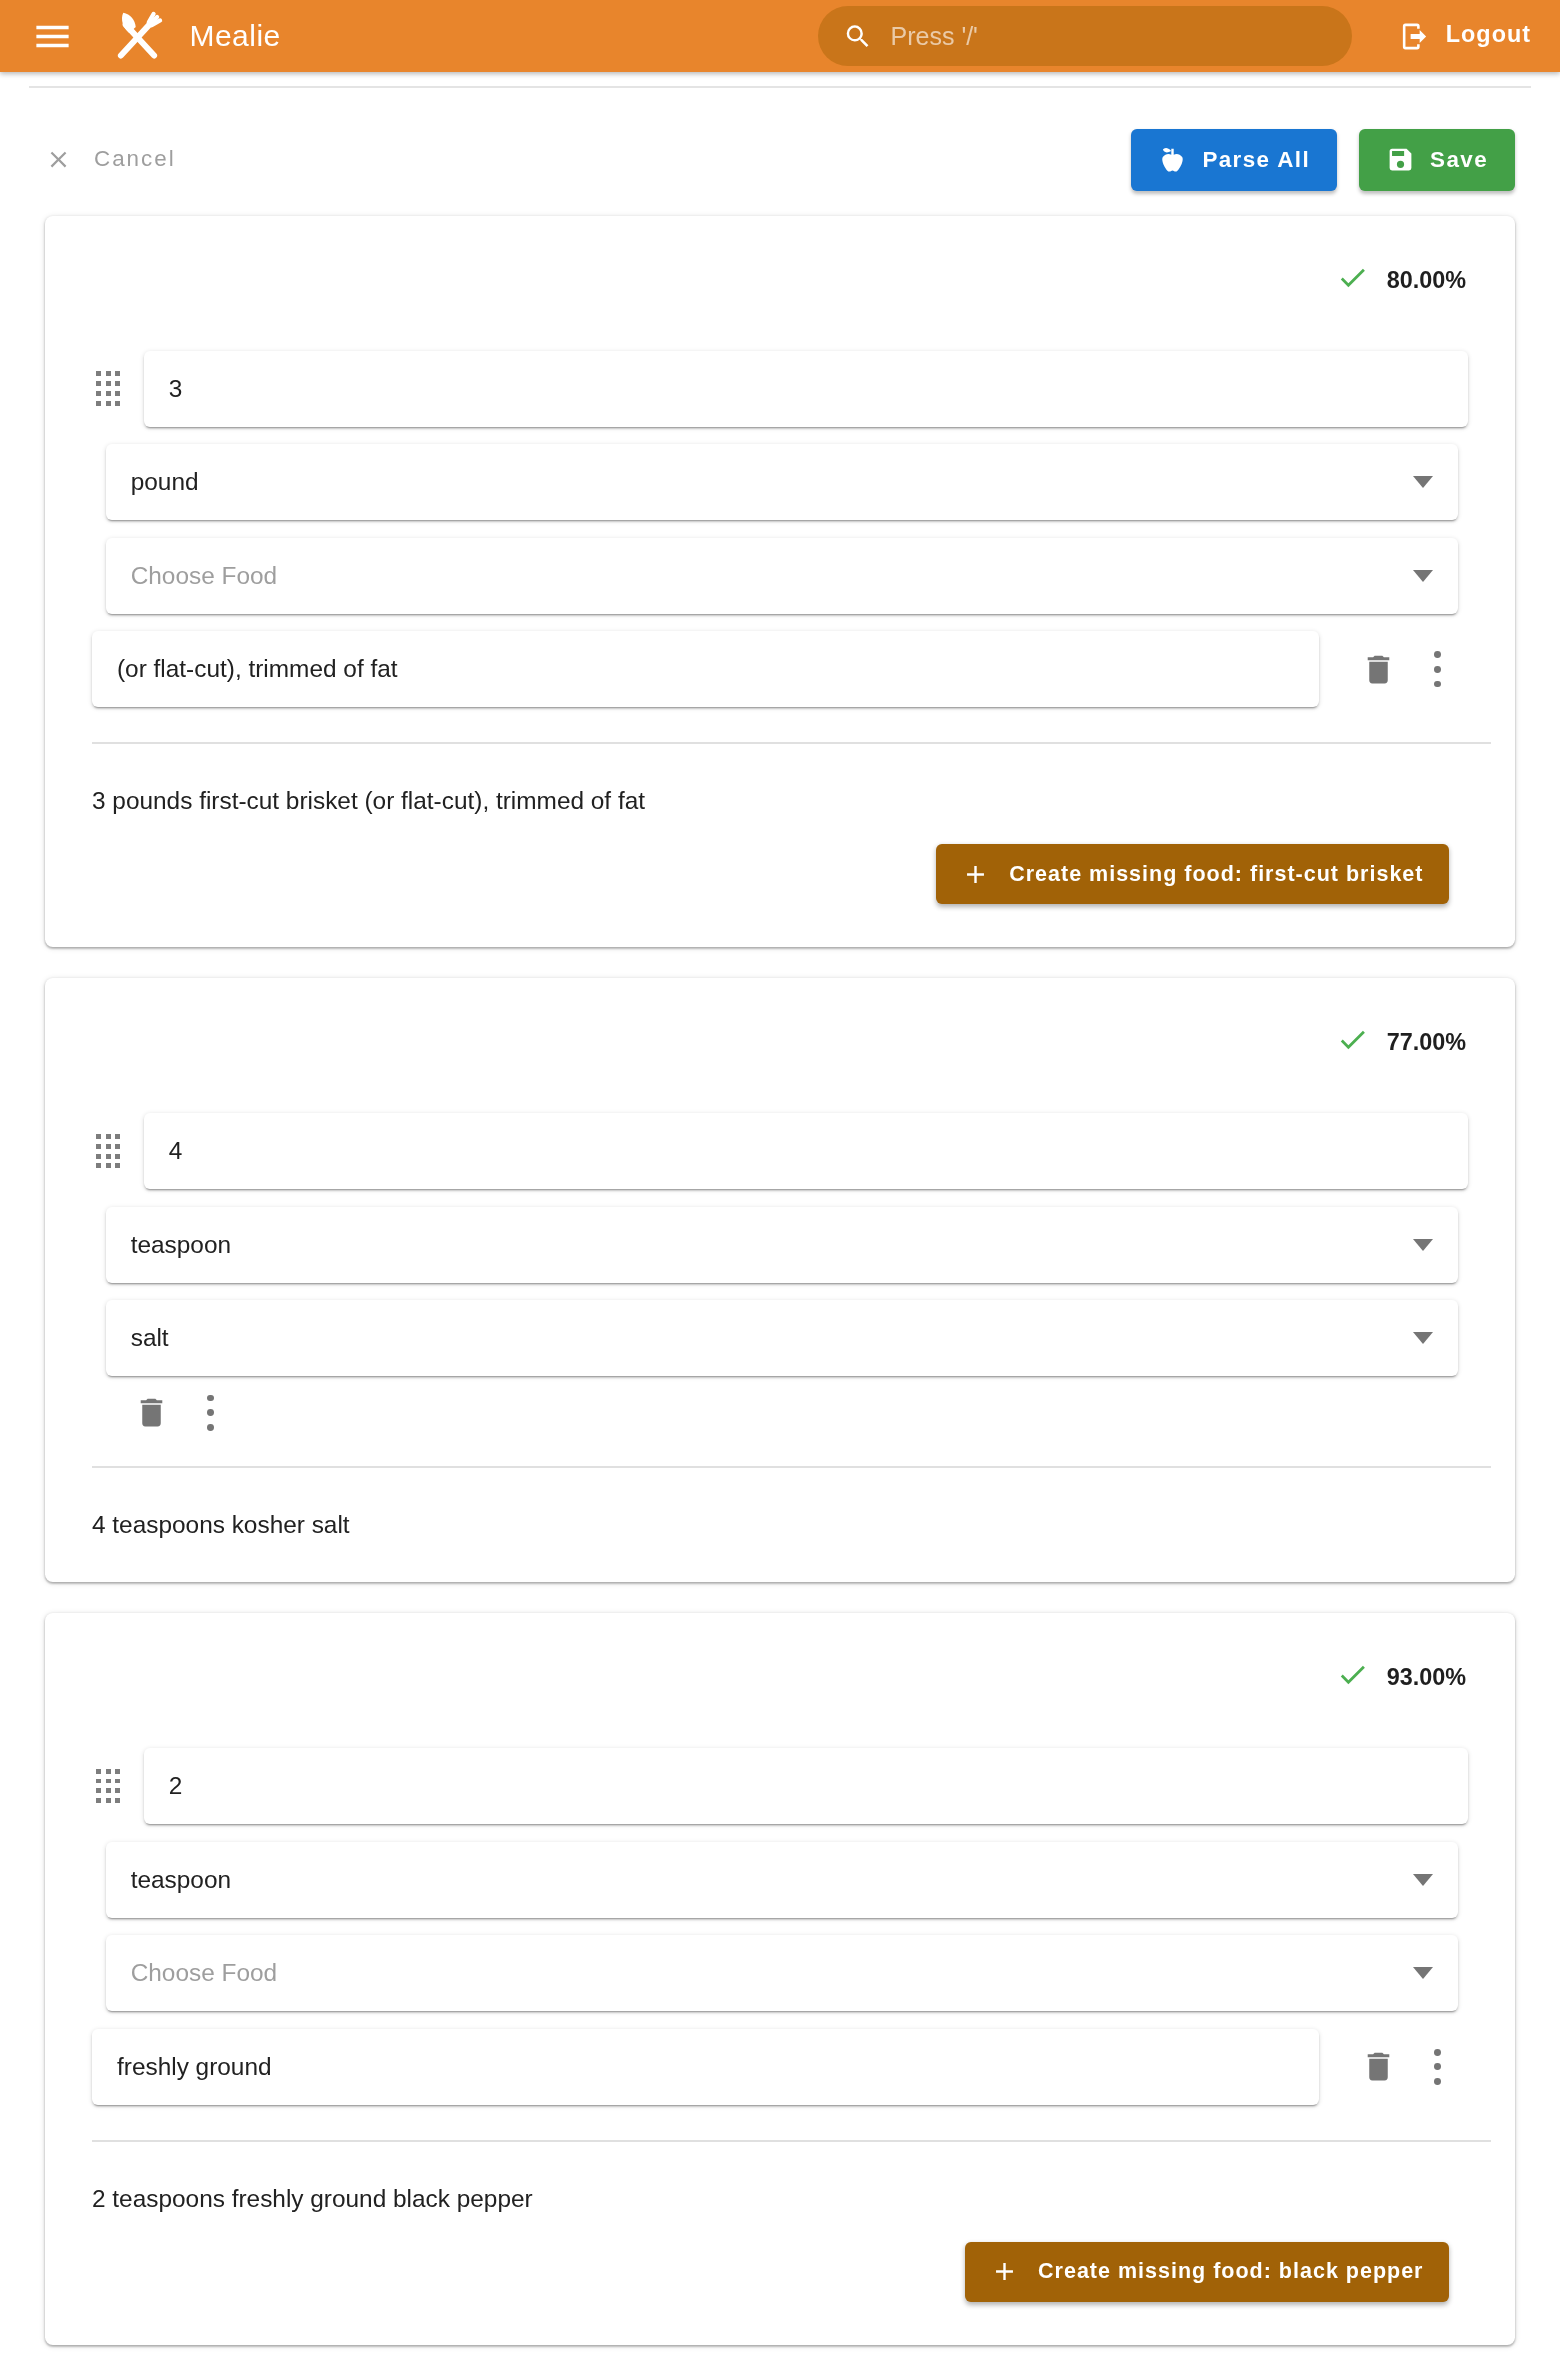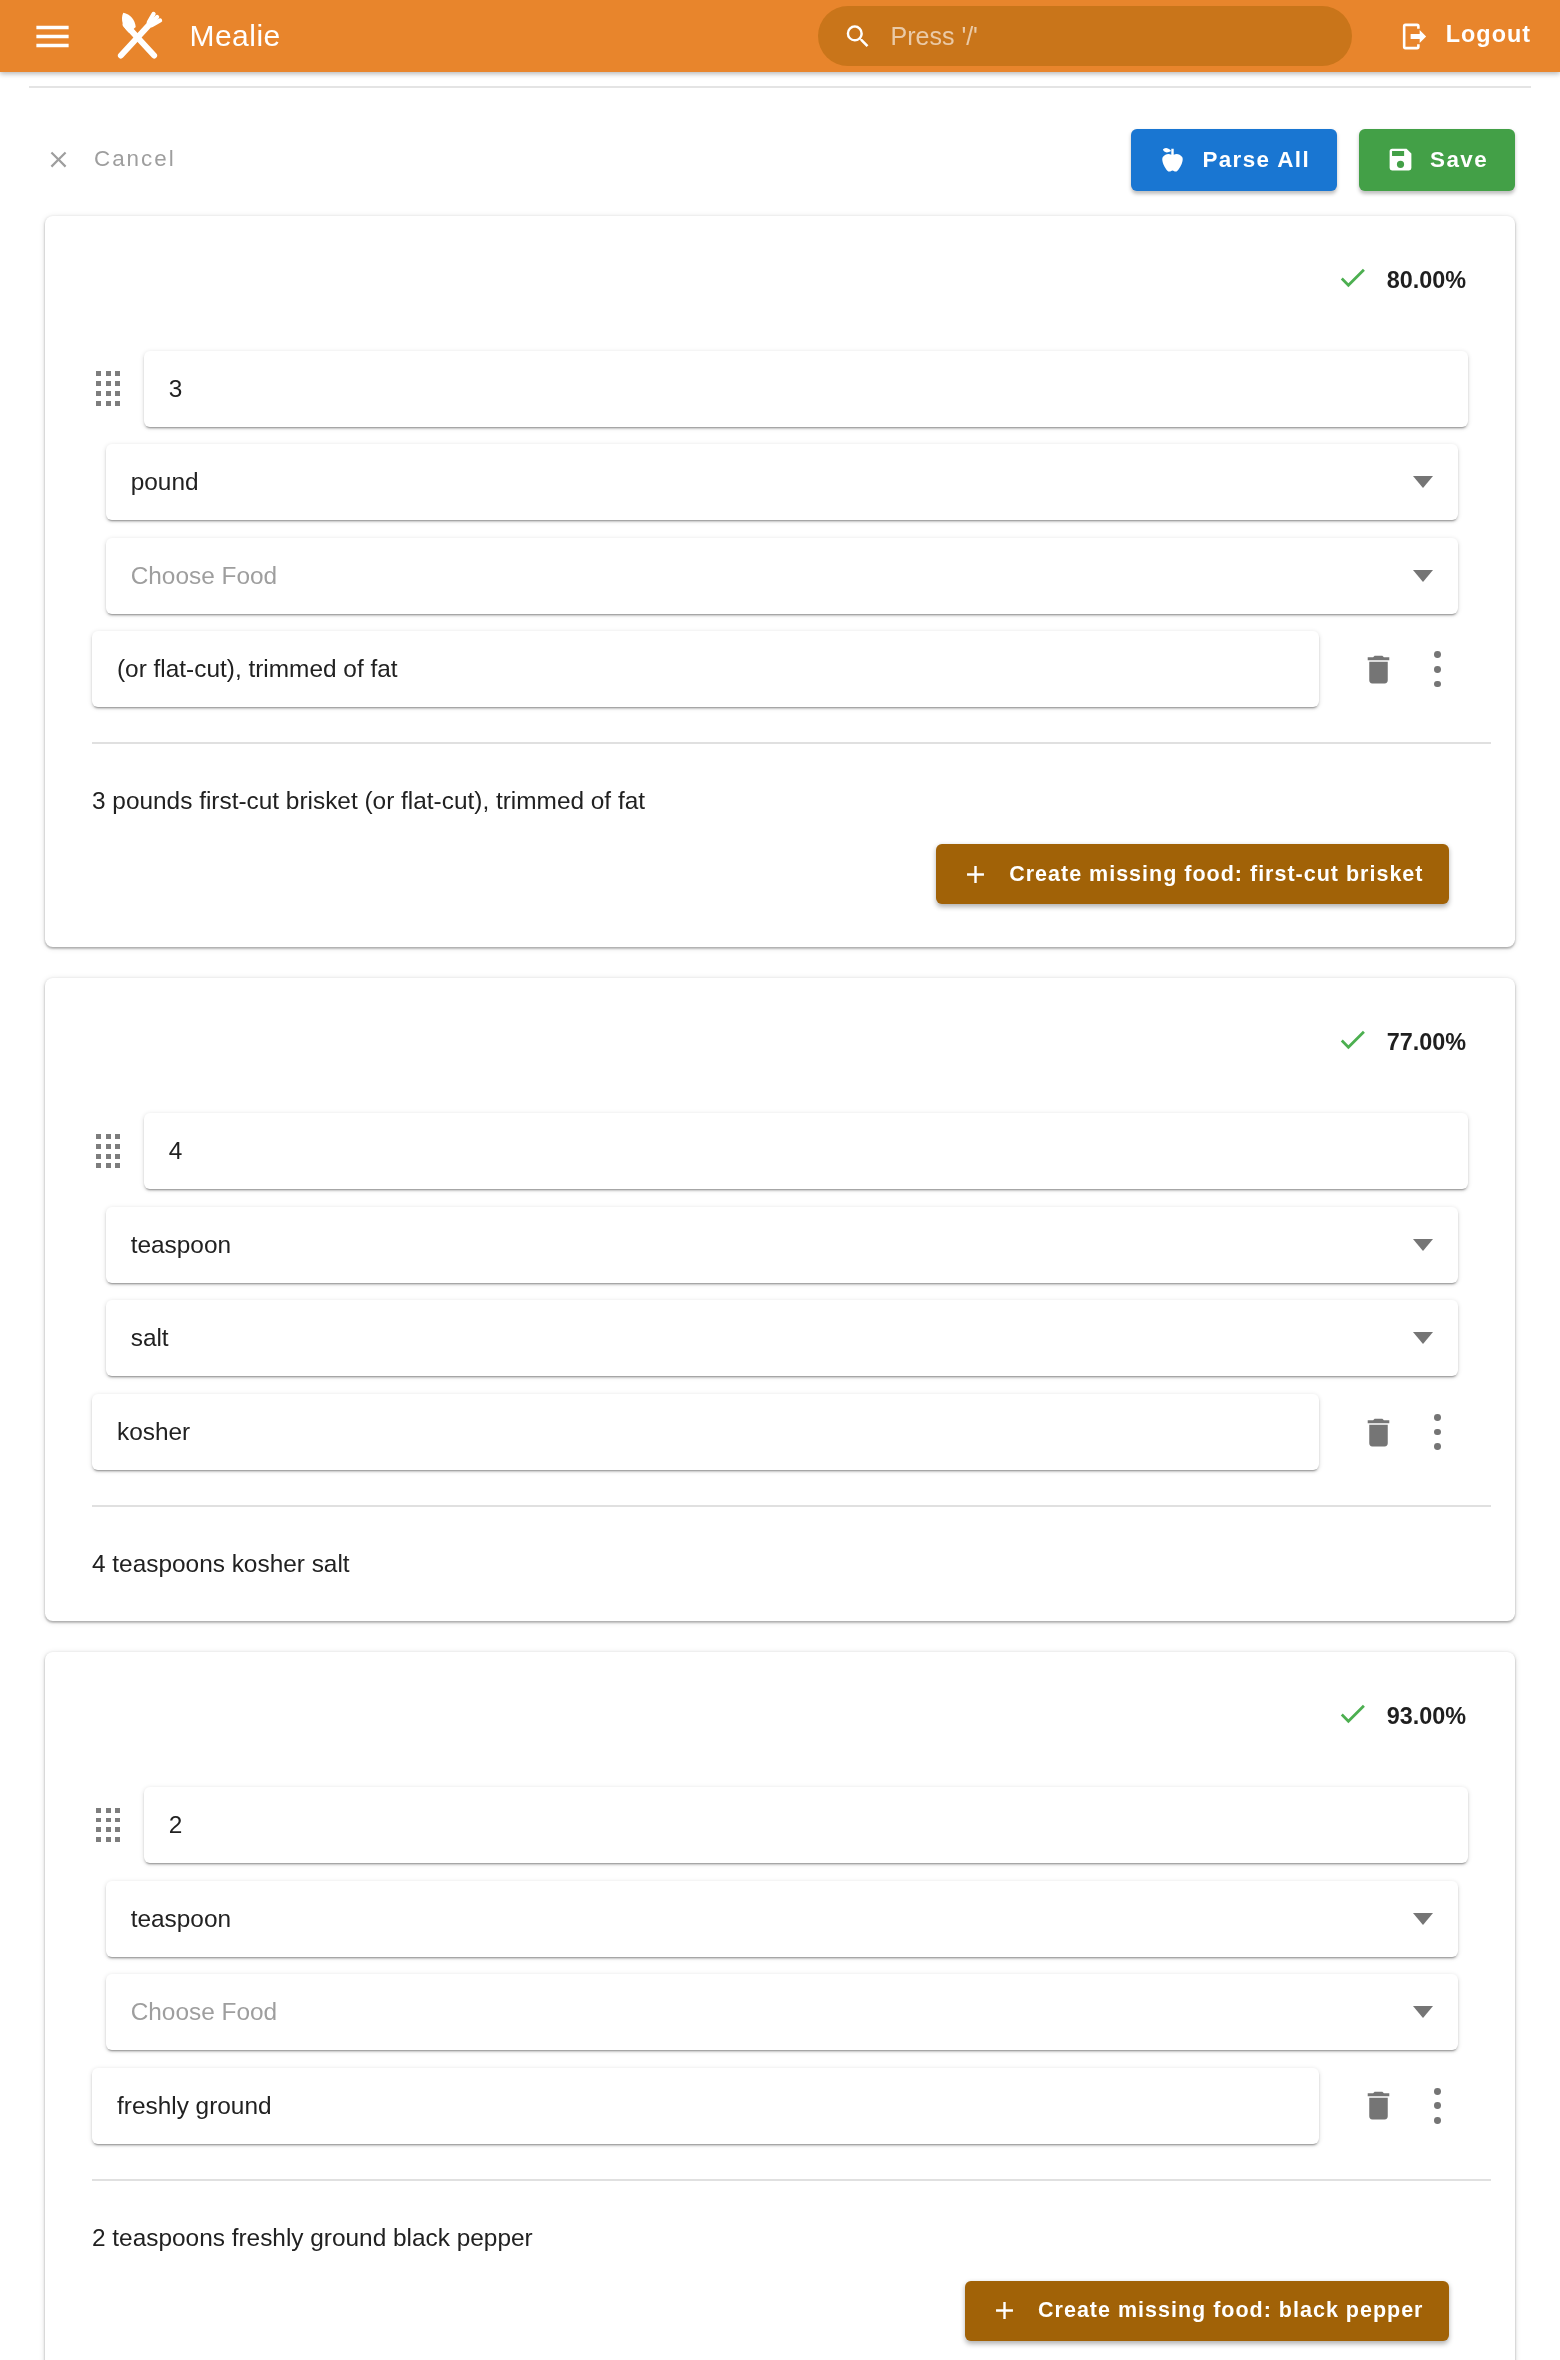--- a/index.html
+++ b/index.html
@@ -259,23 +259,20 @@
   </div>
   <div class="field row-select">
     <input type="text" value="teaspoon" style="">
     <span class="caret"></span>
   </div>
   <div class="field row-select">
     <input type="text" value="salt" style="">
     <span class="caret"></span>
   </div>
   <div class="row-note">
-    <div class="field note-field">
-      <input type="text" value="kosher" style="">
-    </div>
     <button class="icon-btn trash-btn">
       <svg width="37" height="37" viewBox="0 0 24 24">
           <path fill="#757575" d="M19,4H15.5L14.5,3H9.5L8.5,4H5V6H19M6,19A2,2 0 0,0 8,21H16A2,2 0 0,0 18,19V7H6V19Z"></path>
         </svg>
     </button>
     <button class="icon-btn kebab-btn">
       <i></i>
         <i></i>
         <i></i>
     </button>

